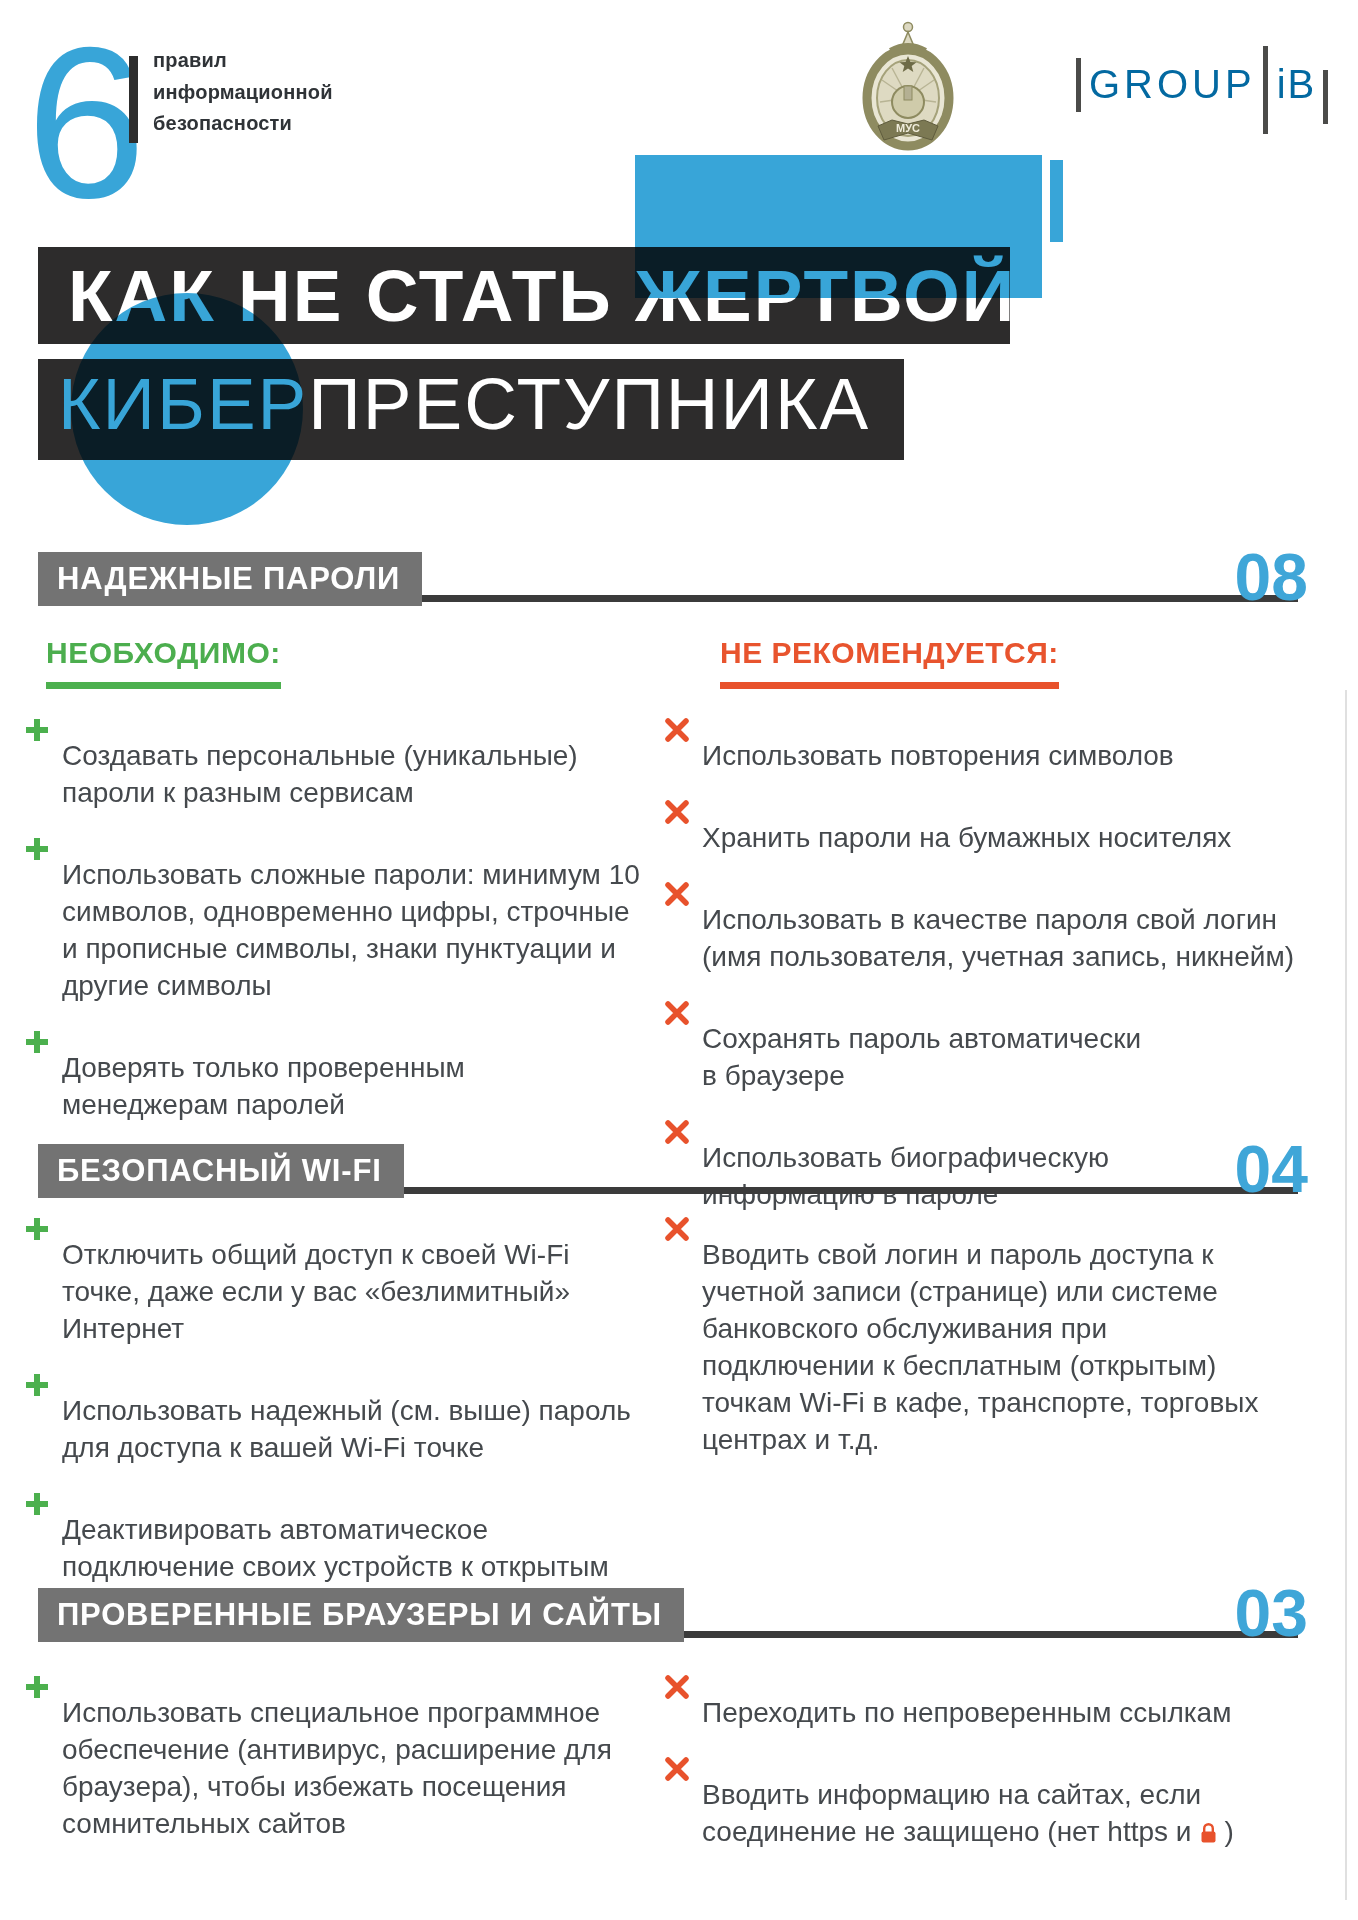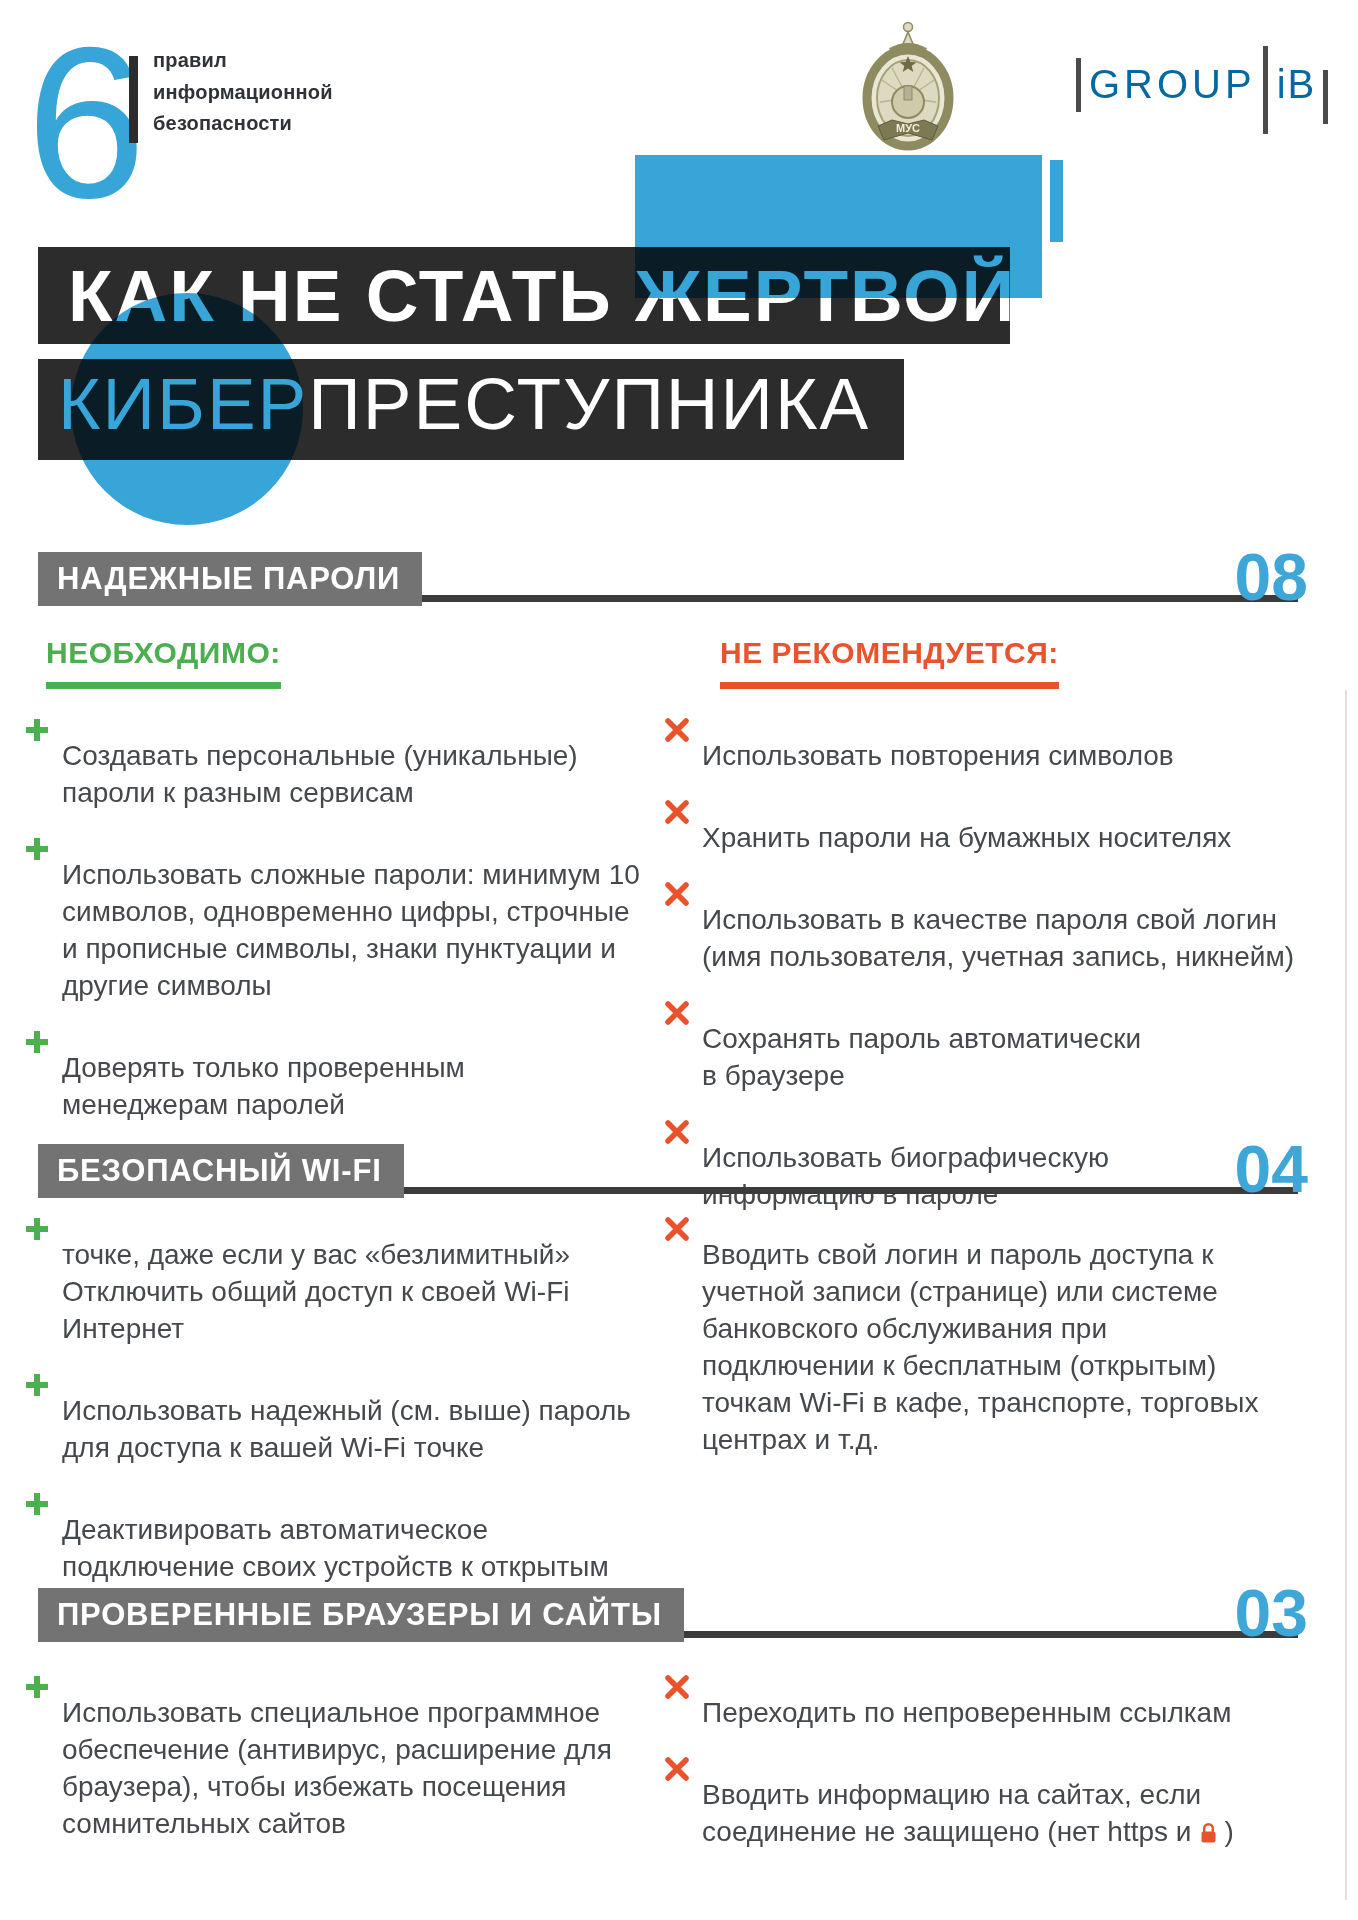--- a/index.html
+++ b/index.html
@@ -208,22 +208,22 @@
       <div class="sec-num">04</div>
     </div>
     <div class="cols">
       <div class="col do">
 
       <div class="item">
               <div class="bullet"><span><svg width="26" height="26" viewBox="0 0 26 26">
                     <path d="M13 2v22M2 13h22" stroke="#4cb04e" stroke-width="6" fill="none"></path>
                   </svg></span></div>
               <div class="txt">
+                <div class="ln">Отключить общий доступ к своей Wi-Fi</div>
                 <div class="ln">точке, даже если у вас «безлимитный»</div>
-                <div class="ln">Отключить общий доступ к своей Wi-Fi</div>
                 <div class="ln">Интернет</div>
               </div>
             </div>
             <div class="item">
               <div class="bullet"><span><svg width="26" height="26" viewBox="0 0 26 26">
                     <path d="M13 2v22M2 13h22" stroke="#4cb04e" stroke-width="6" fill="none"></path>
                   </svg></span></div>
               <div class="txt">
                 <div class="ln">Использовать надежный (см. выше) пароль</div>
                 <div class="ln">для доступа к вашей Wi-Fi точке</div>

